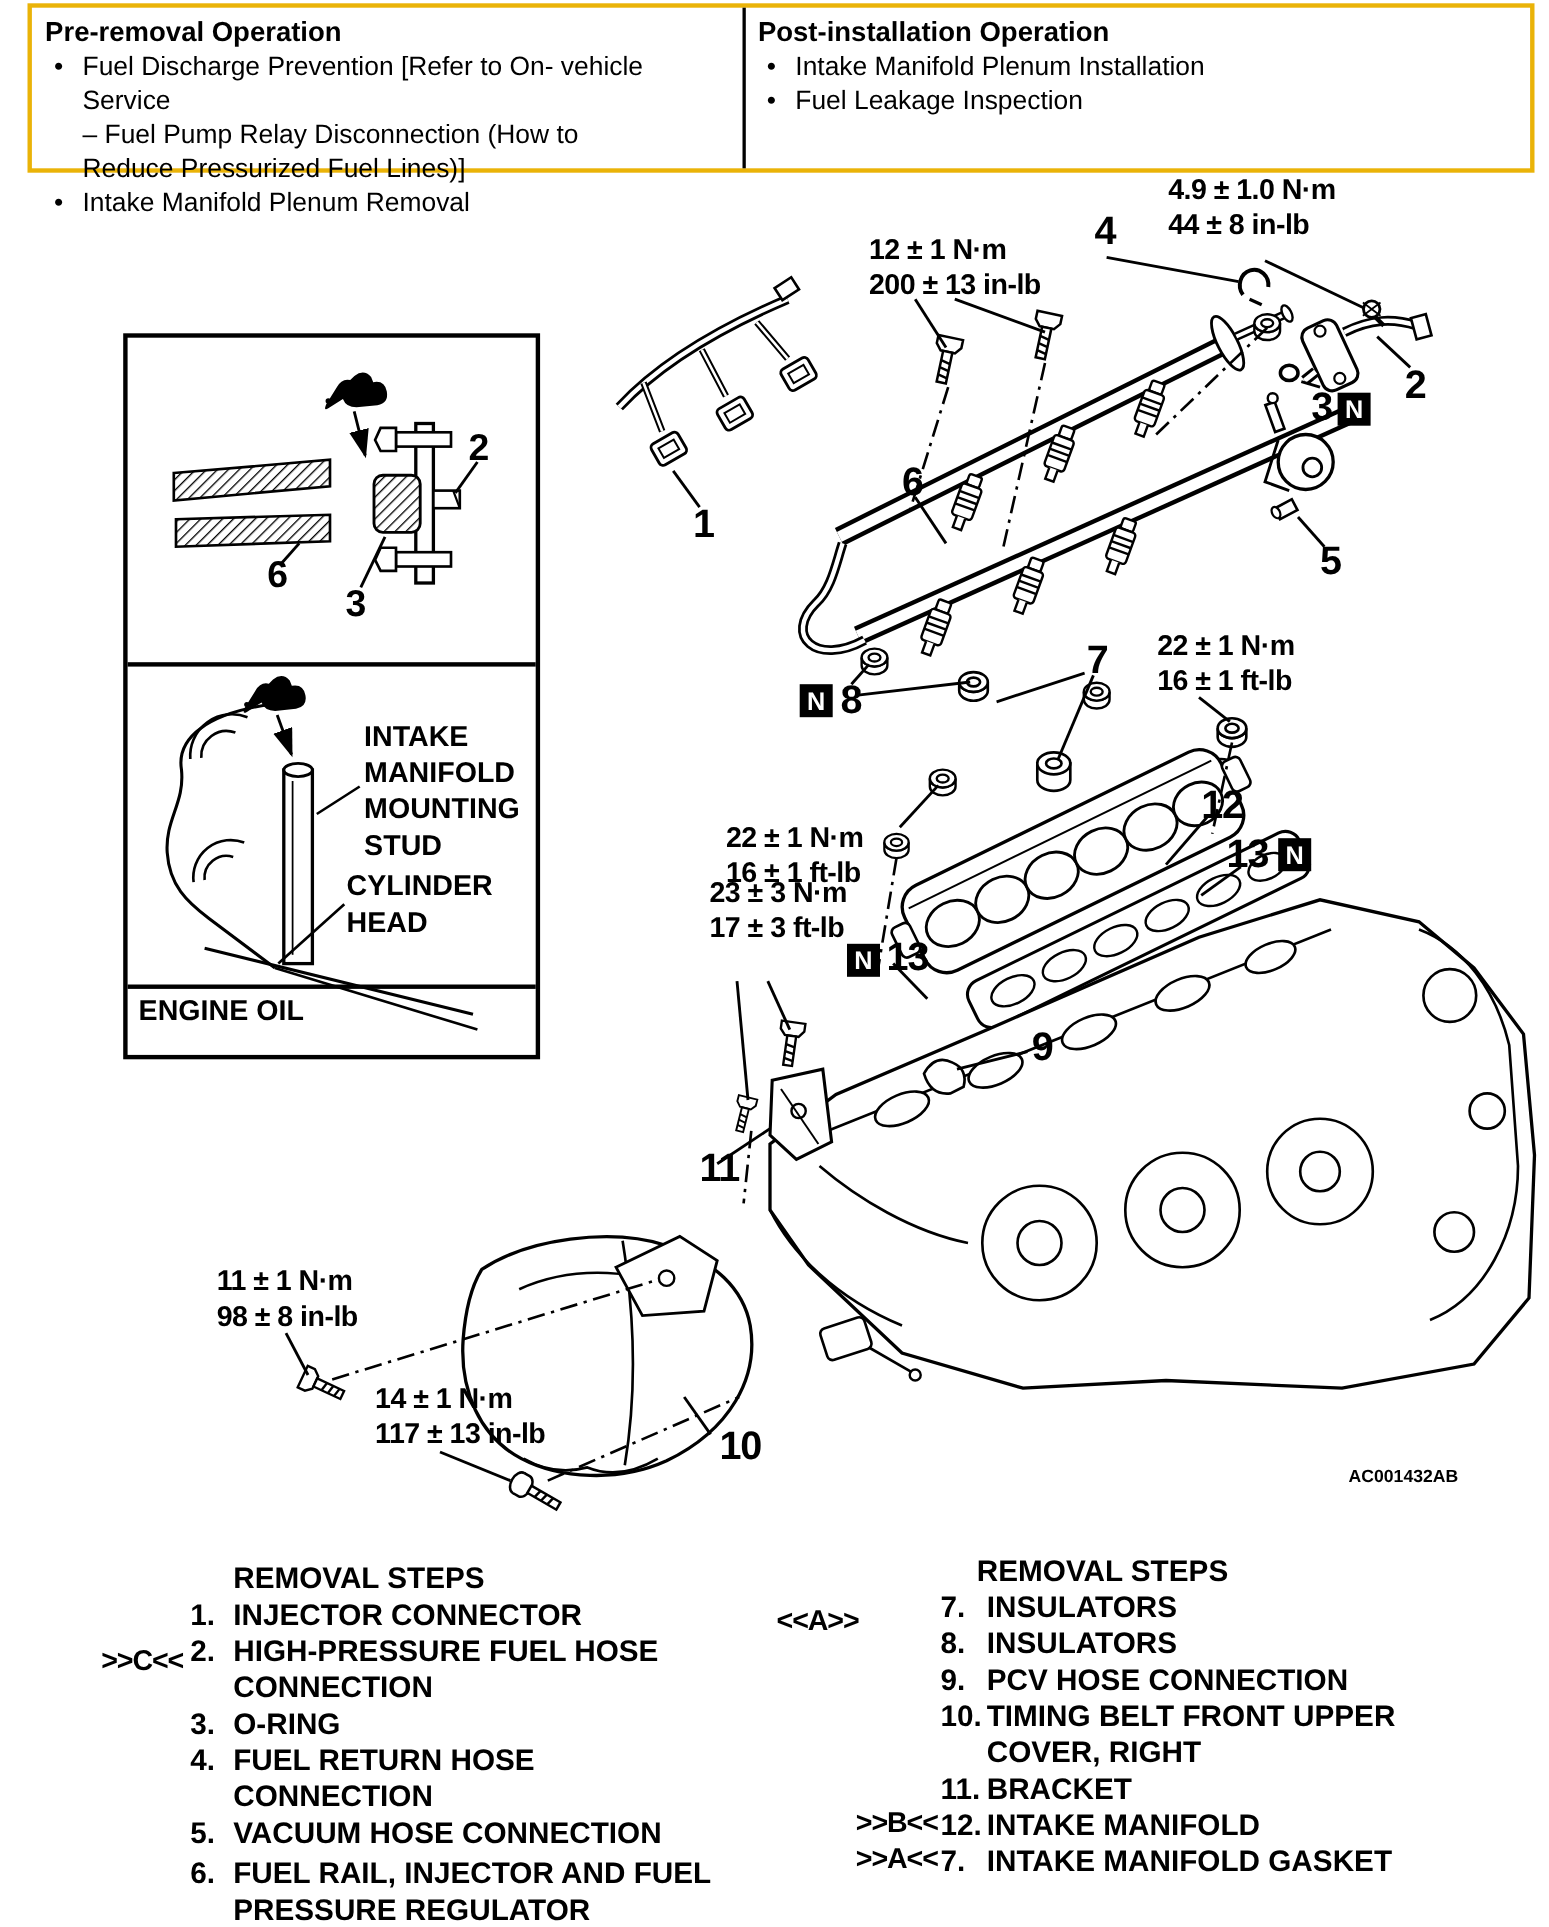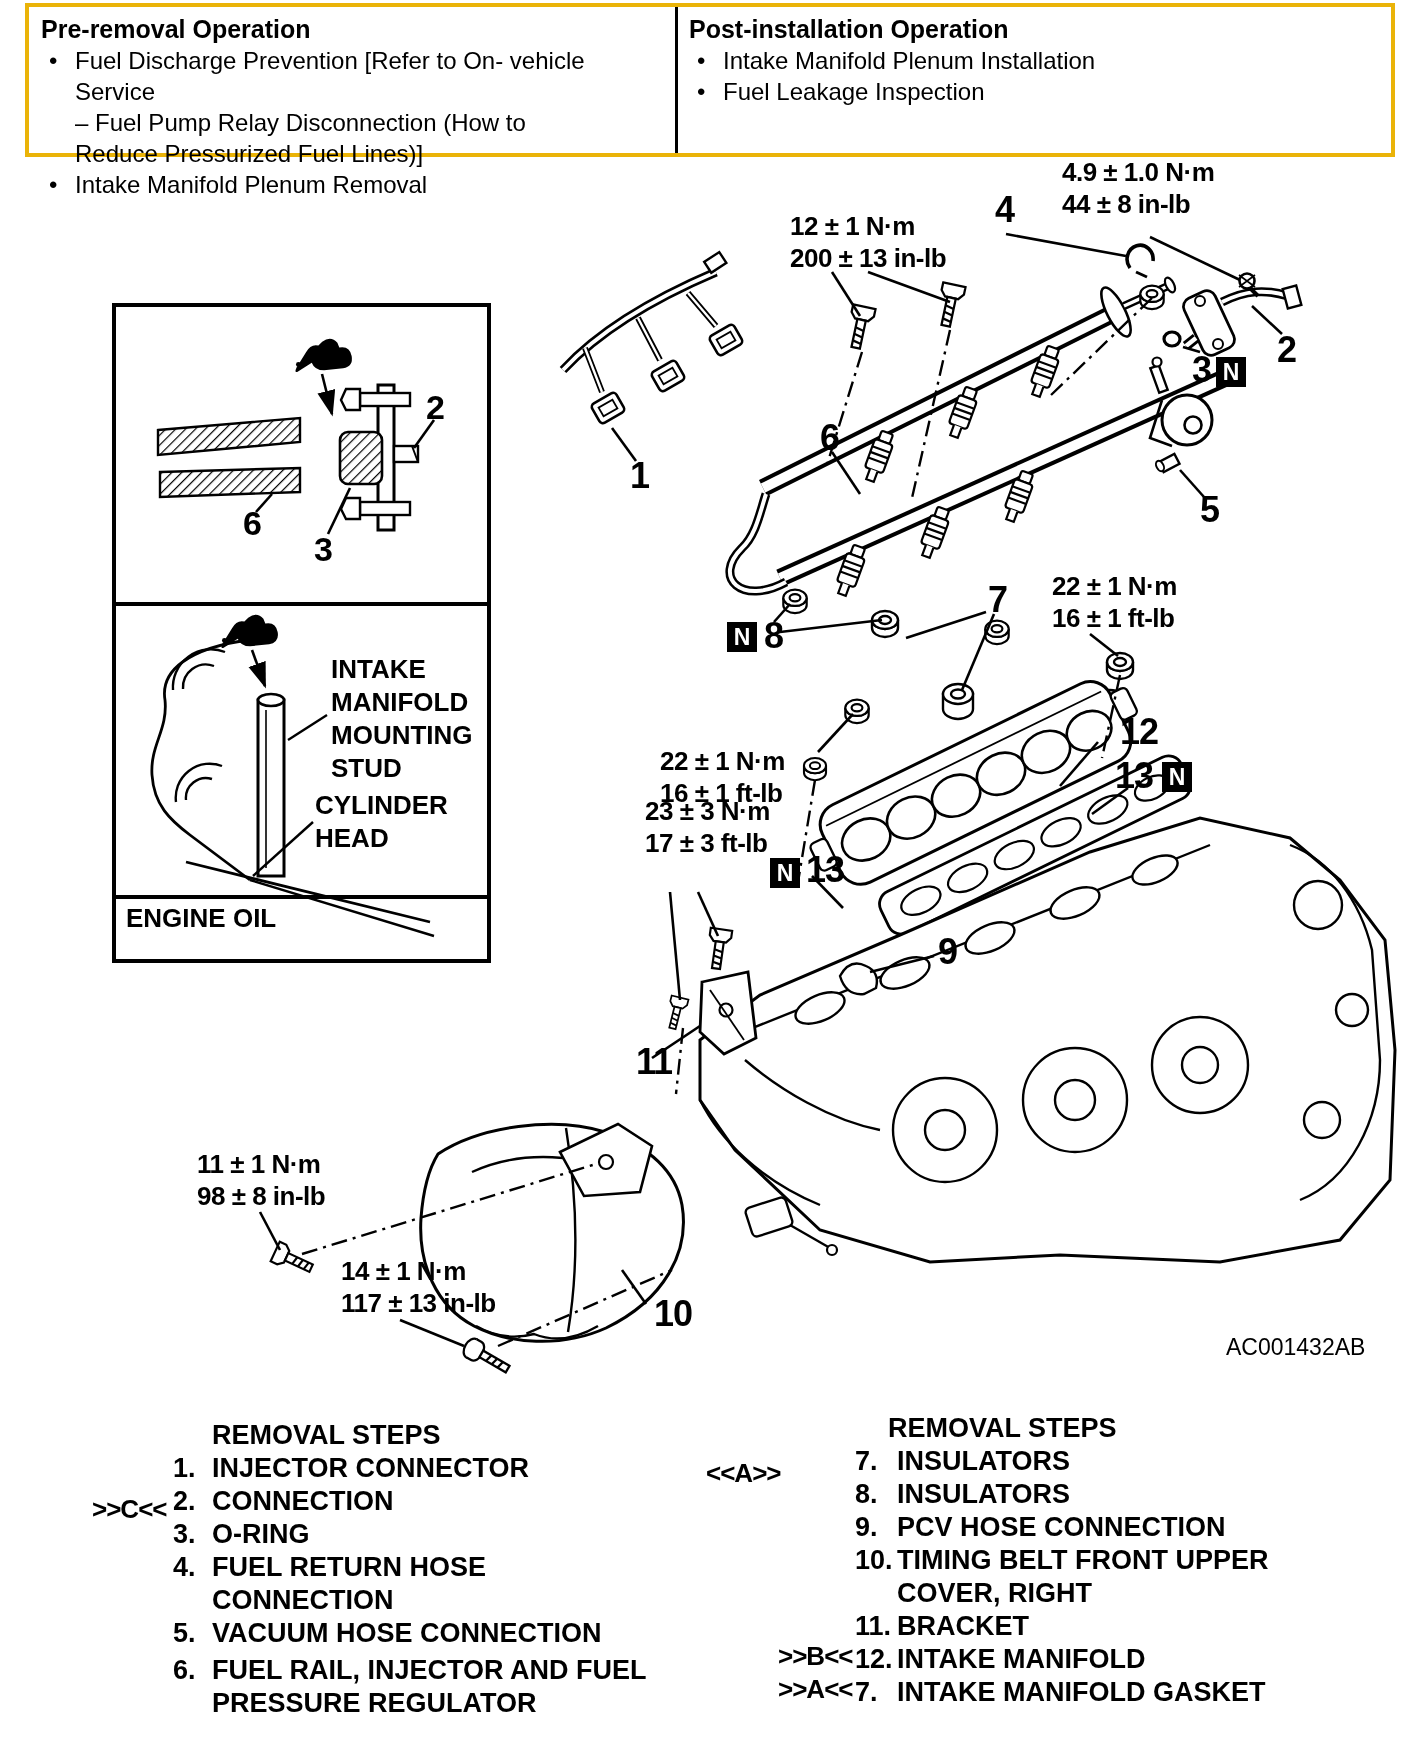--- a/index.html
+++ b/index.html
@@ -16,21 +16,21 @@
   .op-item .op-lines{max-width:560px;}
   
   .inset{left:112px;top:303px;width:371px;height:652px;border:4px solid #000;}
   .inset-hdiv{background:#000;height:4px;left:0;width:100%;}
   .ins-label{font-weight:700;font-size:26px;line-height:33px;}
   .ins-co{font-weight:700;font-size:34px;line-height:34px;}
   
   .tq{font-weight:700;font-size:26px;line-height:32px;white-space:nowrap;letter-spacing:-0.5px;}
   .co{font-weight:700;font-size:36px;line-height:36px;letter-spacing:-1px;}
   .nbox{width:30px;height:30px;background:#000;color:#fff;font-weight:700;font-size:23px;line-height:30px;text-align:center;}
-  .code{font-weight:400;font-size:23px;letter-spacing:0;}
+  .code{font-weight:700;font-size:16px;letter-spacing:0;}
   
   .steps{font-weight:700;font-size:27px;line-height:33px;}
   .steps .title{margin-left:39px;}
   .steps .item{position:relative;padding-left:39px;}
   .steps.right .item{padding-left:42px;}
   .steps.right .title{margin-left:33px;}
   .steps .num{position:absolute;left:0;top:0;}
   .steps .line{display:block;}
   .marker{font-weight:700;font-size:26px;letter-spacing:-1px;white-space:nowrap;}
   .item6{margin-top:4px;}
@@ -430,36 +430,37 @@
 <div class="abs nbox" style="left:1216px;top:357px;">N</div>
 <div class="abs co" style="left:995px;top:192px;">4</div>
 <div class="abs co" style="left:1200px;top:492px;">5</div>
 <div class="abs co" style="left:820px;top:420px;">6</div>
 <div class="abs co" style="left:988px;top:582px;">7</div>
 <div class="abs nbox" style="left:727px;top:622px;">N</div>
 <div class="abs co" style="left:764px;top:618px;">8</div>
 <div class="abs co" style="left:938px;top:934px;">9</div>
 <div class="abs co" style="left:614px;top:1296px;margin-left:40px;">10</div>
 <div class="abs co" style="left:636px;top:1044px;">11</div>
-<div class="abs co" style="left:1092px;top:714px;margin-left:28px;">12</div>
+<div class="abs co" style="left:1092px;top:714px;">12</div>
 <div class="abs co" style="left:1115px;top:758px;">13</div>
 <div class="abs nbox" style="left:1162px;top:762px;">N</div>
 <div class="abs nbox" style="left:770px;top:858px;">N</div>
 <div class="abs co" style="left:806px;top:852px;">13</div>
 
 <div class="abs code" style="left:1226px;top:1334px;">AC001432AB</div>
 
 <div class="abs steps" style="left:173px;top:1419px;width:520px;">
   <div class="title">REMOVAL STEPS</div>
   <div class="item">
     <span class="num">1.</span>
     <span class="line">INJECTOR CONNECTOR</span>
   </div>
   <div class="item">
     <span class="num">2.</span>
+    <span class="line">HIGH-PRESSURE FUEL HOSE</span>
     <span class="line">CONNECTION</span>
   </div>
   <div class="item">
     <span class="num">3.</span>
     <span class="line">O-RING</span>
   </div>
   <div class="item">
     <span class="num">4.</span>
     <span class="line">FUEL RETURN HOSE</span>
     <span class="line">CONNECTION</span>

